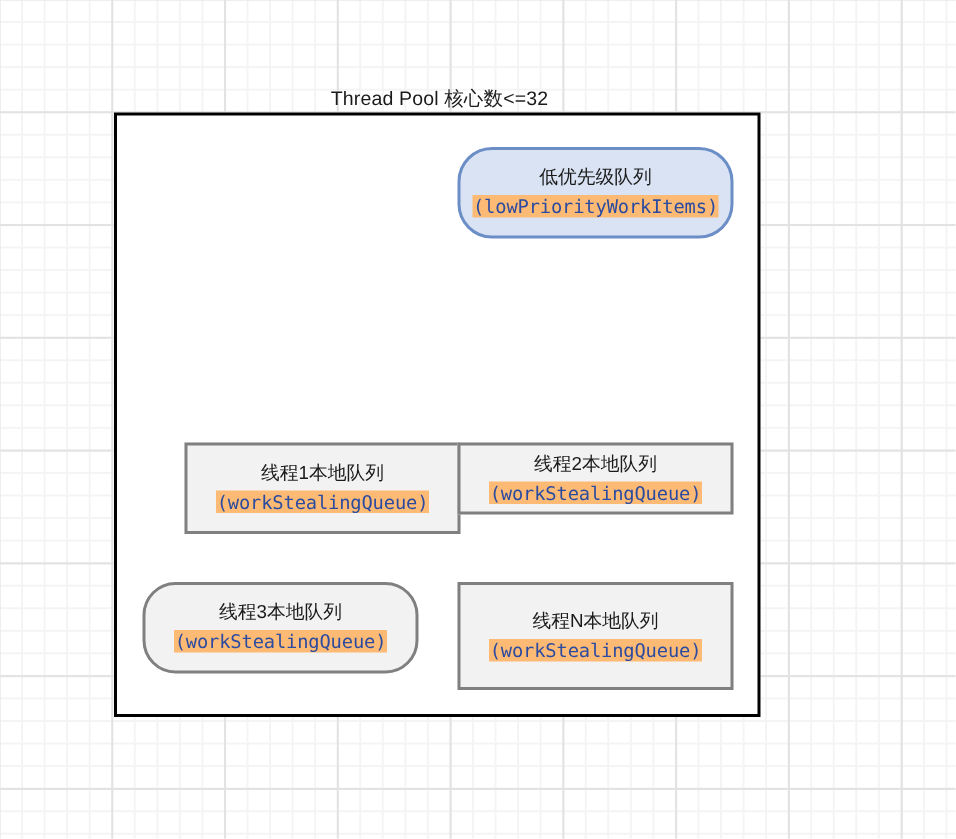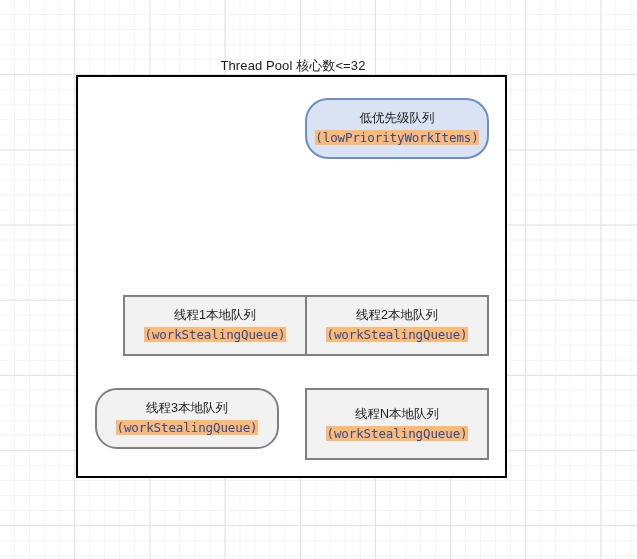--- a/index.html
+++ b/index.html
@@ -114,21 +114,21 @@
     height: 61px;
     background: #e2efda;
     border-color: #93c47d;
   }
 
   .box-local {
     background: #f2f2f2;
     border-color: #808080;
   }
   #box-thread1 { left: 17px;  top: 218px; width: 184px; height: 61px; margin-left: 28px; }
-  #box-thread2 { left: 227px; top: 218px; width: 184px; height: 61px; }
+  #box-thread2 { left: 227px; top: 218px; width: 184px; height: 48px; }
   #box-thread3 { left: 17px;  top: 311px; width: 184px; height: 61px; border-radius: 22px; }
   #box-threadN { left: 227px; top: 311px; width: 184px; height: 72px; }
 </style>
 </head>
 <body>
 
 <div id="canvas">
 
   <div id="diagram-title">Thread Pool 核心数&lt;=32</div>
 

